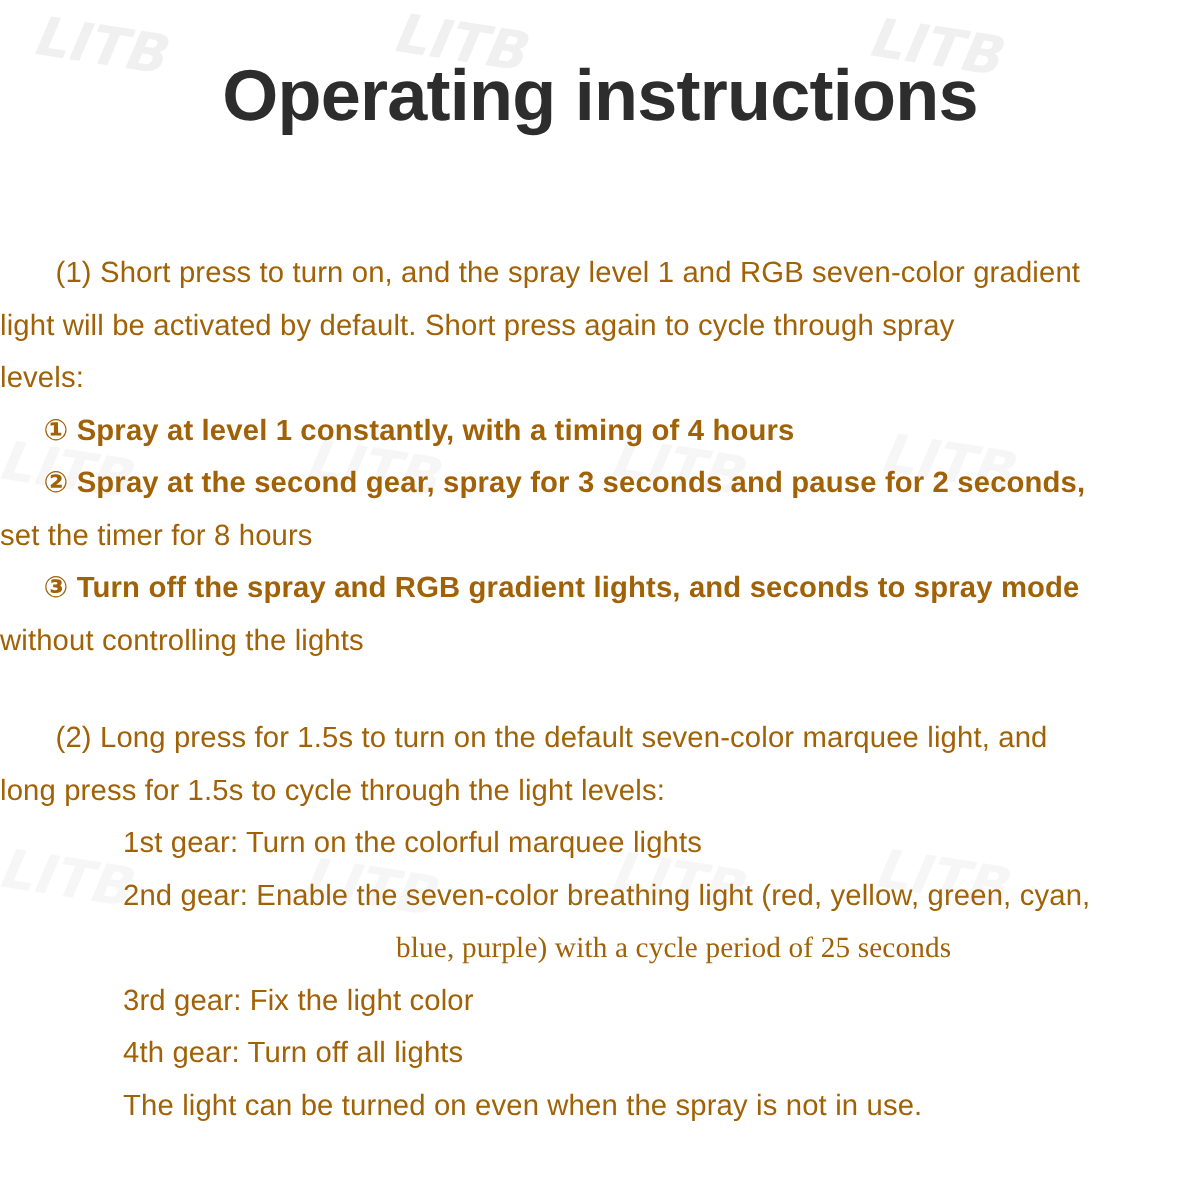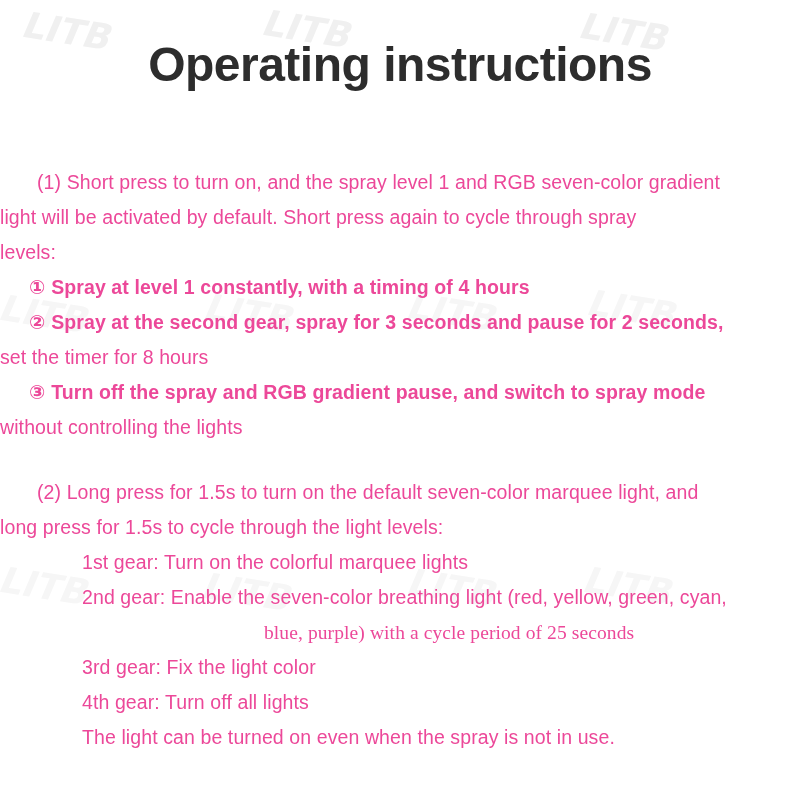--- a/index.html
+++ b/index.html
@@ -38,21 +38,21 @@
     line-height: 1.15;
     font-weight: 700;
     letter-spacing: -0.5px;
     color: #2d2d2d;
   }
   .content {
     position: absolute;
     top: 165px; left: 0; right: 0;
     font-size: 19.5px;
     line-height: 35px;
-    color: #ec4899;
+    color: #a16207;
     letter-spacing: 0.1px;
   }
   .ln { white-space: nowrap; }
   .l0 { padding-left: 37px; }   
   .l1 { }   
   .l2 { padding-left: 29px; font-weight: bold; }   
   .l3 { }   
   .g  { padding-left: 82px; }   
   .bp { padding-left: 264px; font-family: Liberation Serif, serif; }  
   .gap { height: 30px; }
@@ -76,21 +76,21 @@
 
   <h1 class="title">Operating instructions</h1>
 
   <div class="content">
     <div class="ln l0">(1) Short press to turn on, and the spray level 1 and RGB seven-color gradient</div>
     <div class="ln l1">light will be activated by default. Short press again to cycle through spray</div>
     <div class="ln l1">levels:</div>
     <div class="ln l2">① Spray at level 1 constantly, with a timing of 4 hours</div>
     <div class="ln l2">② Spray at the second gear, spray for 3 seconds and pause for 2 seconds,</div>
     <div class="ln l3">set the timer for 8 hours</div>
-    <div class="ln l2">③ Turn off the spray and RGB gradient pause, and switch to spray mode</div>
+    <div class="ln l2">③ Turn off the spray and RGB gradient lights, and seconds to spray mode</div>
     <div class="ln l3">without controlling the lights</div>
     <div class="gap"></div>
     <div class="ln l0">(2) Long press for 1.5s to turn on the default seven-color marquee light, and</div>
     <div class="ln l1">long press for 1.5s to cycle through the light levels:</div>
     <div class="ln g">1st gear: Turn on the colorful marquee lights</div>
     <div class="ln g">2nd gear: Enable the seven-color breathing light (red, yellow, green, cyan,</div>
     <div class="ln bp">blue, purple) with a cycle period of 25 seconds</div>
     <div class="ln g">3rd gear: Fix the light color</div>
     <div class="ln g">4th gear: Turn off all lights</div>
     <div class="ln g">The light can be turned on even when the spray is not in use.</div>

